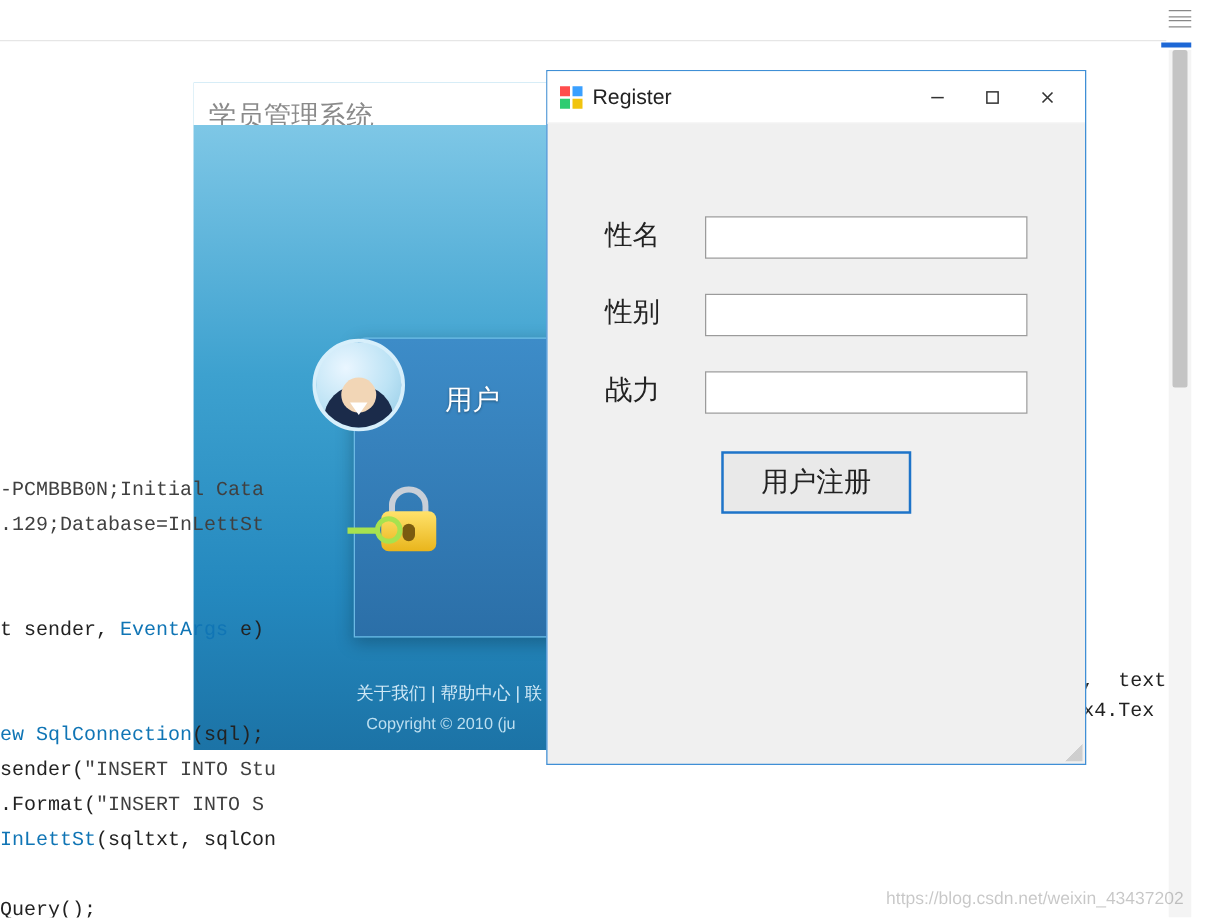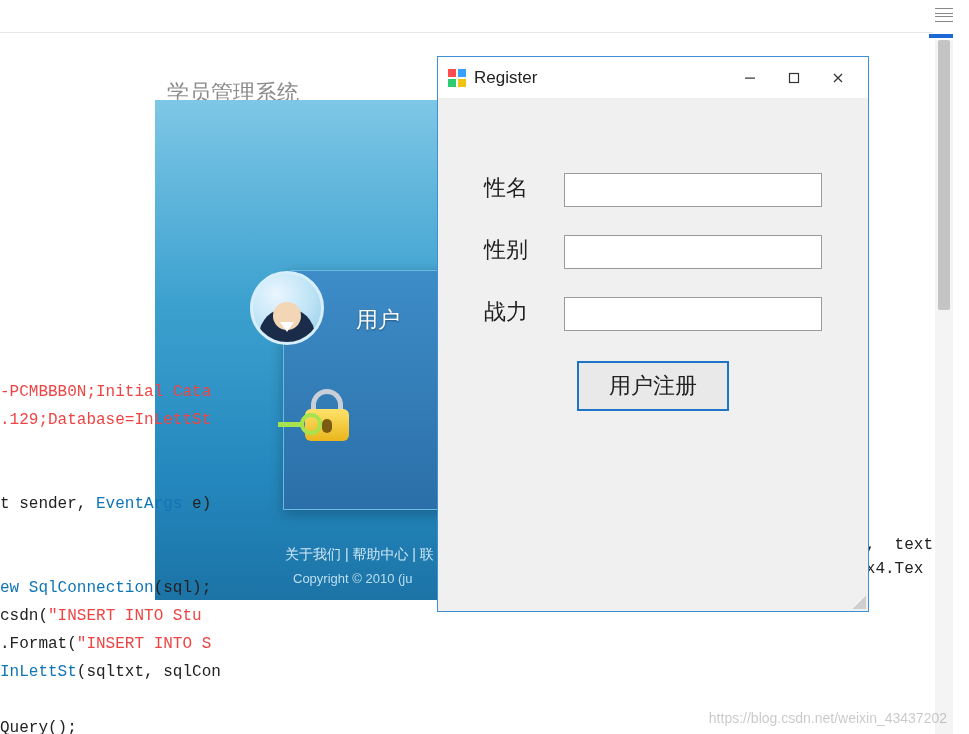--- a/index.html
+++ b/index.html
@@ -190,21 +190,21 @@
       opacity: .6;
     }
 
     
     .code {
       position: absolute; left: 0; top: 378px;
       font-family: Consolas, "Courier New", monospace;
       font-size: 16px; line-height: 28px; white-space: pre;
       color: #222;
     }
-    .code .c-str { color: #ef4444; }
+    .code .c-str { color: #404040; }
     .code .c-id  { color: #1075b5; }
     .code .c-kw  { color: #1075b5; }
     .code-right {
       position: absolute; right: 36px; top: 533px;
       font-family: Consolas, "Courier New", monospace;
       font-size: 16px; line-height: 24px; white-space: pre;
       color: #222; text-align:left;
     }
     .watermark {
       position: absolute; right: 22px; bottom: 8px;
@@ -269,21 +269,21 @@
 </div>
 
 <div class="code"><span class="c-str">-PCMBBB0N;Initial Cata</span>
 <span class="c-str">.129;Database=InLettSt</span>
 
 
 <span>t sender, </span><span class="c-id">EventArgs</span><span> e)</span>
 
 
 <span class="c-kw">ew </span><span class="c-id">SqlConnection</span><span>(sql);</span>
-<span>csdn(</span><span class="c-str">"INSERT INTO Stu</span>
+<span>sender(</span><span class="c-str">"INSERT INTO Stu</span>
 <span>.Format(</span><span class="c-str">"INSERT INTO S</span>
 <span class="c-id">InLettSt</span><span>(sqltxt, sqlCon</span>
 
 <span>Query();</span>
 
 
 
 
 </div>
 

